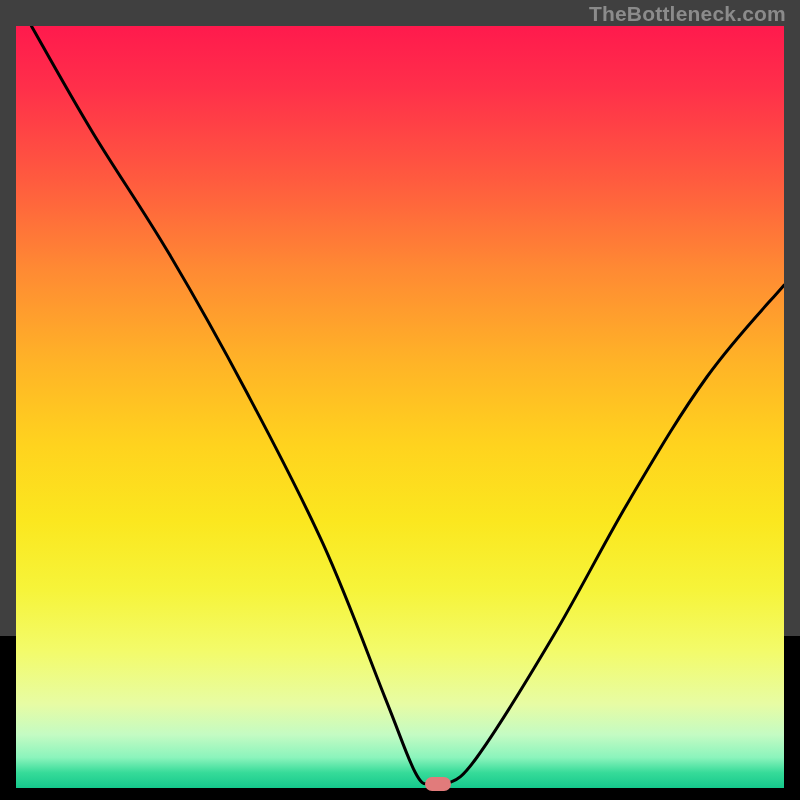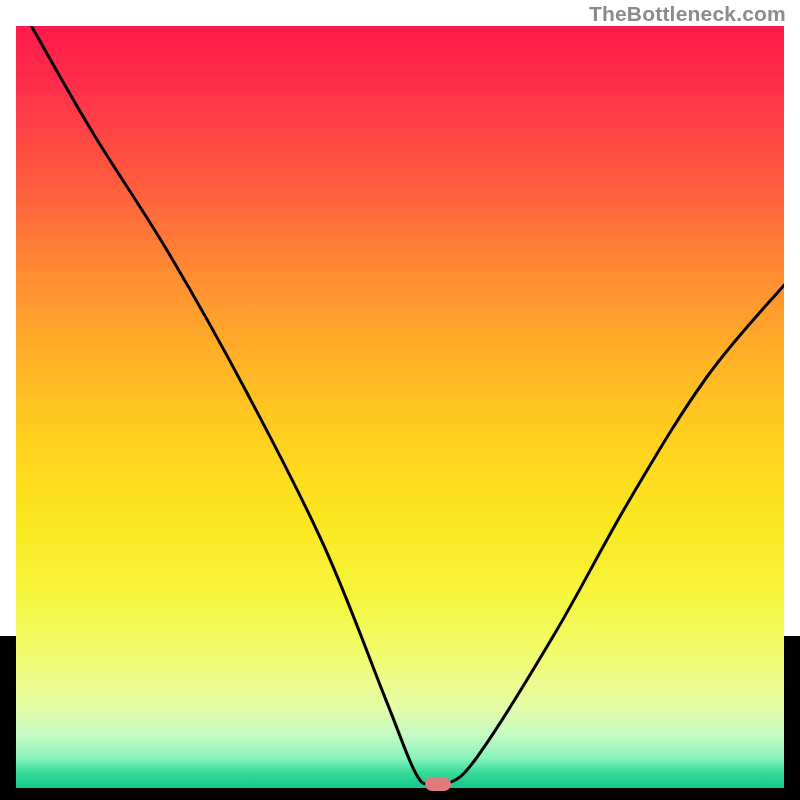--- a/index.html
+++ b/index.html
@@ -9,21 +9,21 @@
     height: 800px;
     background: #000;
     overflow: hidden;
   }
   .frame {
     position: absolute;
     top: 0;
     left: 0;
     width: 800px;
     height: 636px;
-    background: #ffffff;
+    background: #404040;
   }
   .plot-area {
     position: absolute;
     top: 26px;
     left: 16px;
     width: 768px;
     height: 762px;
     background: linear-gradient(to bottom,
       #ff1a4d 0%,
       #ff2f4a 8%,

